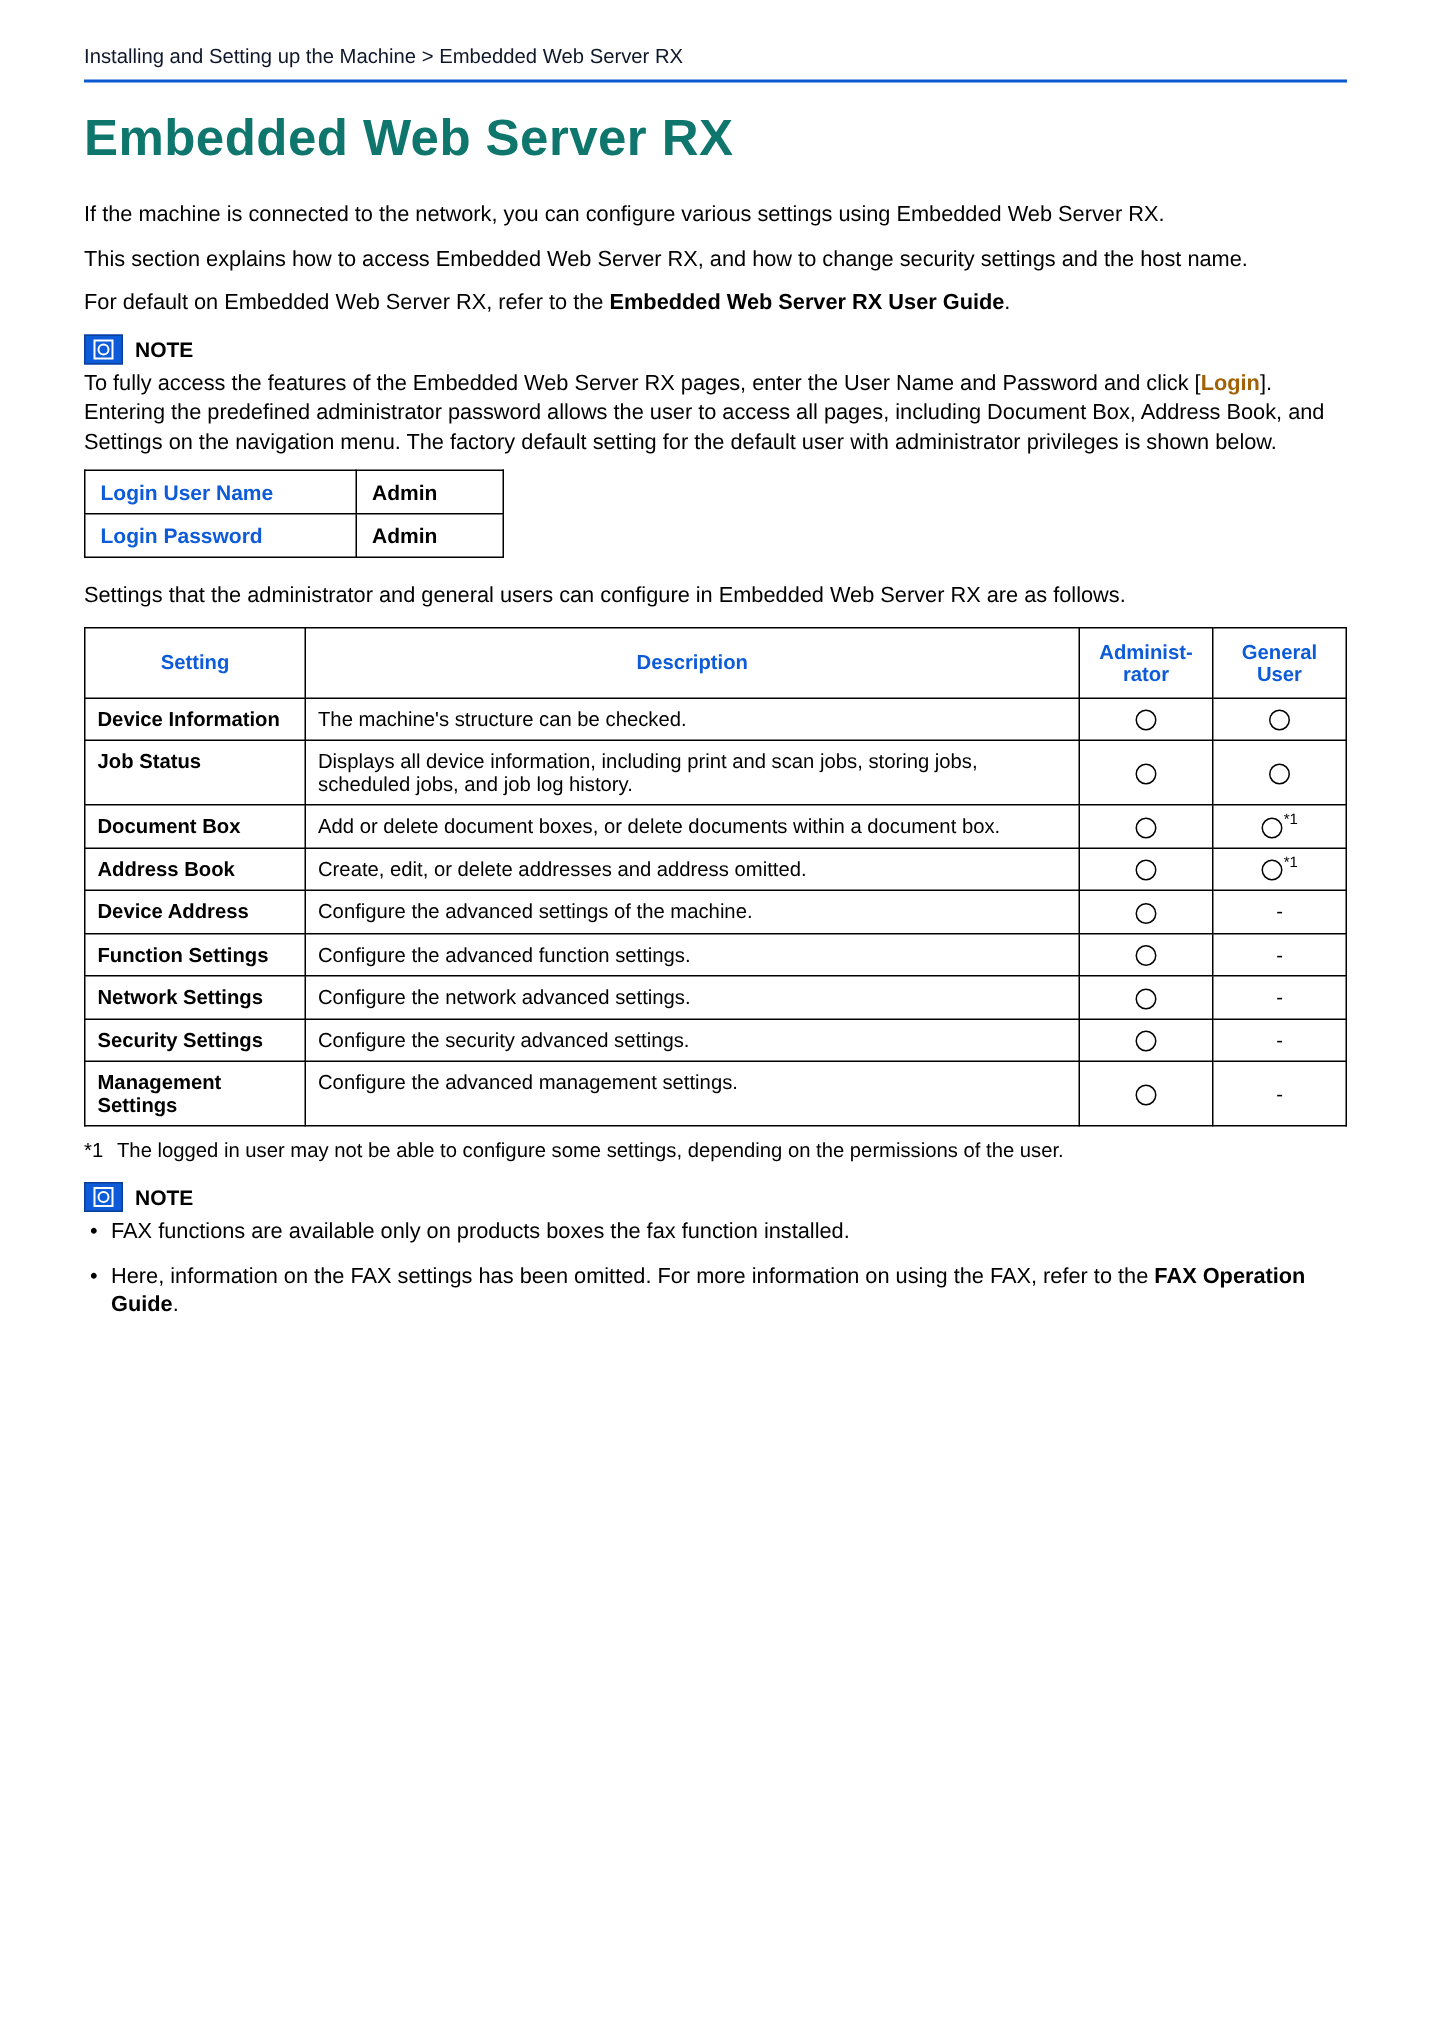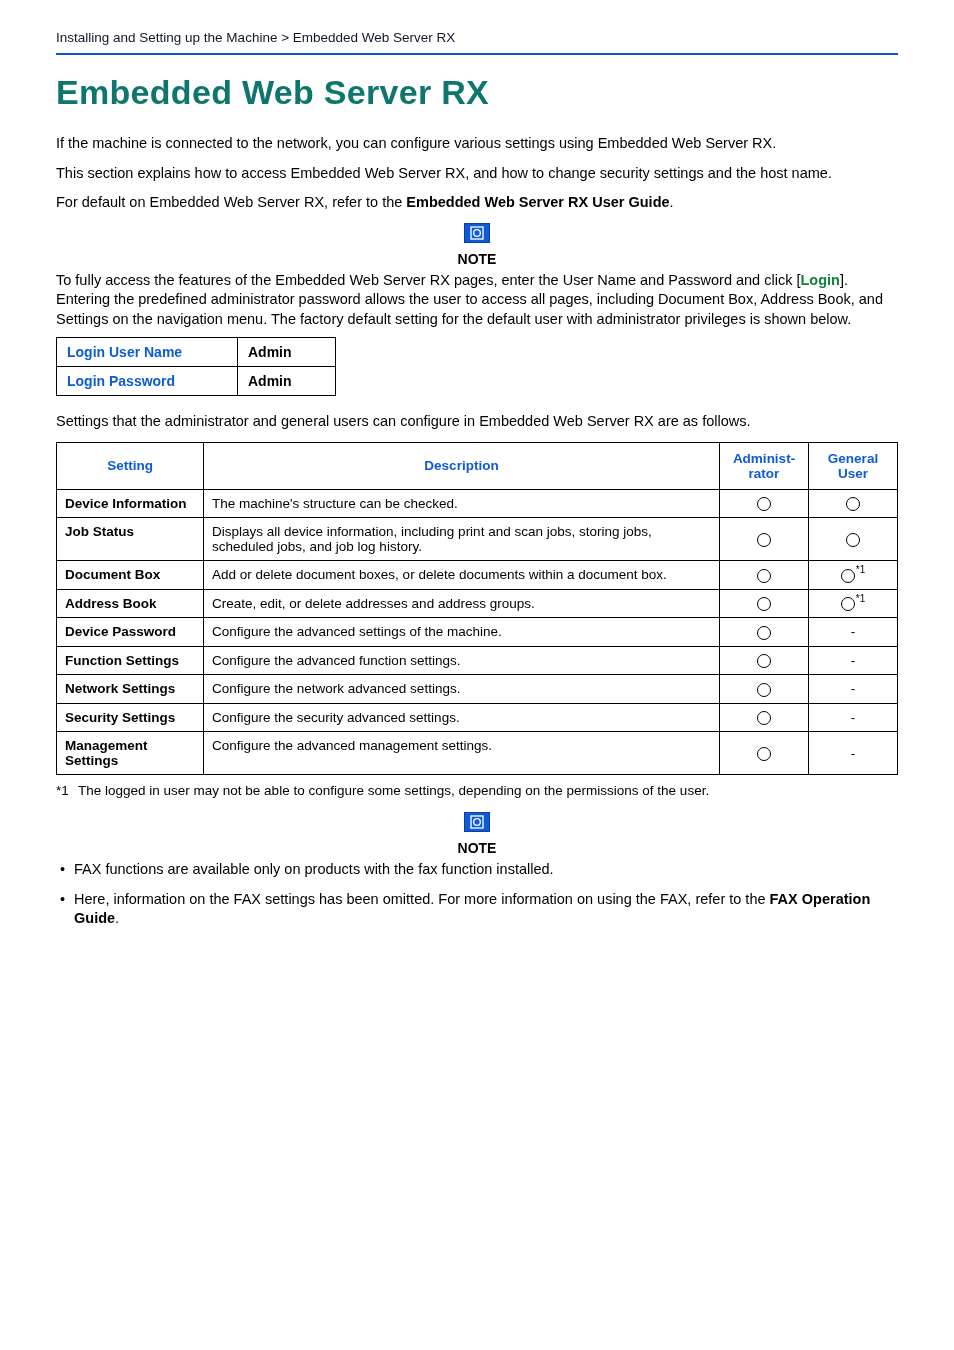--- a/index.html
+++ b/index.html
@@ -40,42 +40,41 @@
     margin: 0 0 10px 0;
     line-height: 1.35;
   }
   .bold { font-weight: bold; }
   .note-header {
     display: flex;
     align-items: center;
     gap: 8px;
     margin-top: 0;
     margin-bottom: 4px;
-    flex-direction: column;
   }
   .note-header .icon {
     width: 26px;
     height: 20px;
     background: #0d5bd9;
     border: 1px solid #0a3f9a;
     box-sizing: border-box;
     display: flex;
     align-items: center;
     justify-content: center;
   }
   .note-header .icon svg { width: 16px; height: 16px; }
   .note-label {
     font-weight: bold;
     font-size: 14px;
   }
   .note-body {
     line-height: 1.35;
   }
   .login-link {
-    color: #15803d;
+    color: #a16207;
     font-weight: bold;
   }
 
   table.login {
     border-collapse: collapse;
     margin: 8px 0 14px 0;
     width: 280px;
   }
   table.login td {
     border: 1px solid #000;
@@ -242,26 +241,26 @@
           <td class="mark"><span class="circle"></span></td>
         </tr>
         <tr>
           <td class="setting-name">Document Box</td>
           <td>Add or delete document boxes, or delete documents within a document box.</td>
           <td class="mark"><span class="circle"></span></td>
           <td class="mark"><span class="circle"></span><span class="sup">*1</span></td>
         </tr>
         <tr>
           <td class="setting-name">Address Book</td>
-          <td>Create, edit, or delete addresses and address groups.</td>
+          <td>Create, edit, or delete addresses and address omitted.</td>
           <td class="mark"><span class="circle"></span></td>
           <td class="mark"><span class="circle"></span><span class="sup">*1</span></td>
         </tr>
         <tr>
-          <td class="setting-name">Device Password</td>
+          <td class="setting-name">Device Address</td>
           <td>Configure the advanced settings of the machine.</td>
           <td class="mark"><span class="circle"></span></td>
           <td class="mark"><span class="dash">-</span></td>
         </tr>
         <tr>
           <td class="setting-name">Function Settings</td>
           <td>Configure the advanced function settings.</td>
           <td class="mark"><span class="circle"></span></td>
           <td class="mark"><span class="dash">-</span></td>
         </tr>
@@ -293,17 +292,17 @@
   <div class="note-header">
     <span class="icon">
       <svg viewBox="0 0 24 24">
           <rect x="3" y="3" width="18" height="18" fill="none" stroke="#fff" stroke-width="2"></rect>
           <circle cx="12" cy="12" r="5" fill="none" stroke="#fff" stroke-width="2"></circle>
         </svg>
     </span>
     <span class="note-label">NOTE</span>
   </div>
   <ul class="bullets" id="note2-bullets">
-      <li>FAX functions are available only on products with the fax function installed.</li>
+      <li>FAX functions are available only on products boxes the fax function installed.</li>
       <li><span>Here, information on the FAX settings has been omitted. For more information on using the FAX, refer to the </span><span class="bold">FAX Operation Guide</span><span>.</span></li>
     </ul>
 
 </div>
 
 </body></html>

